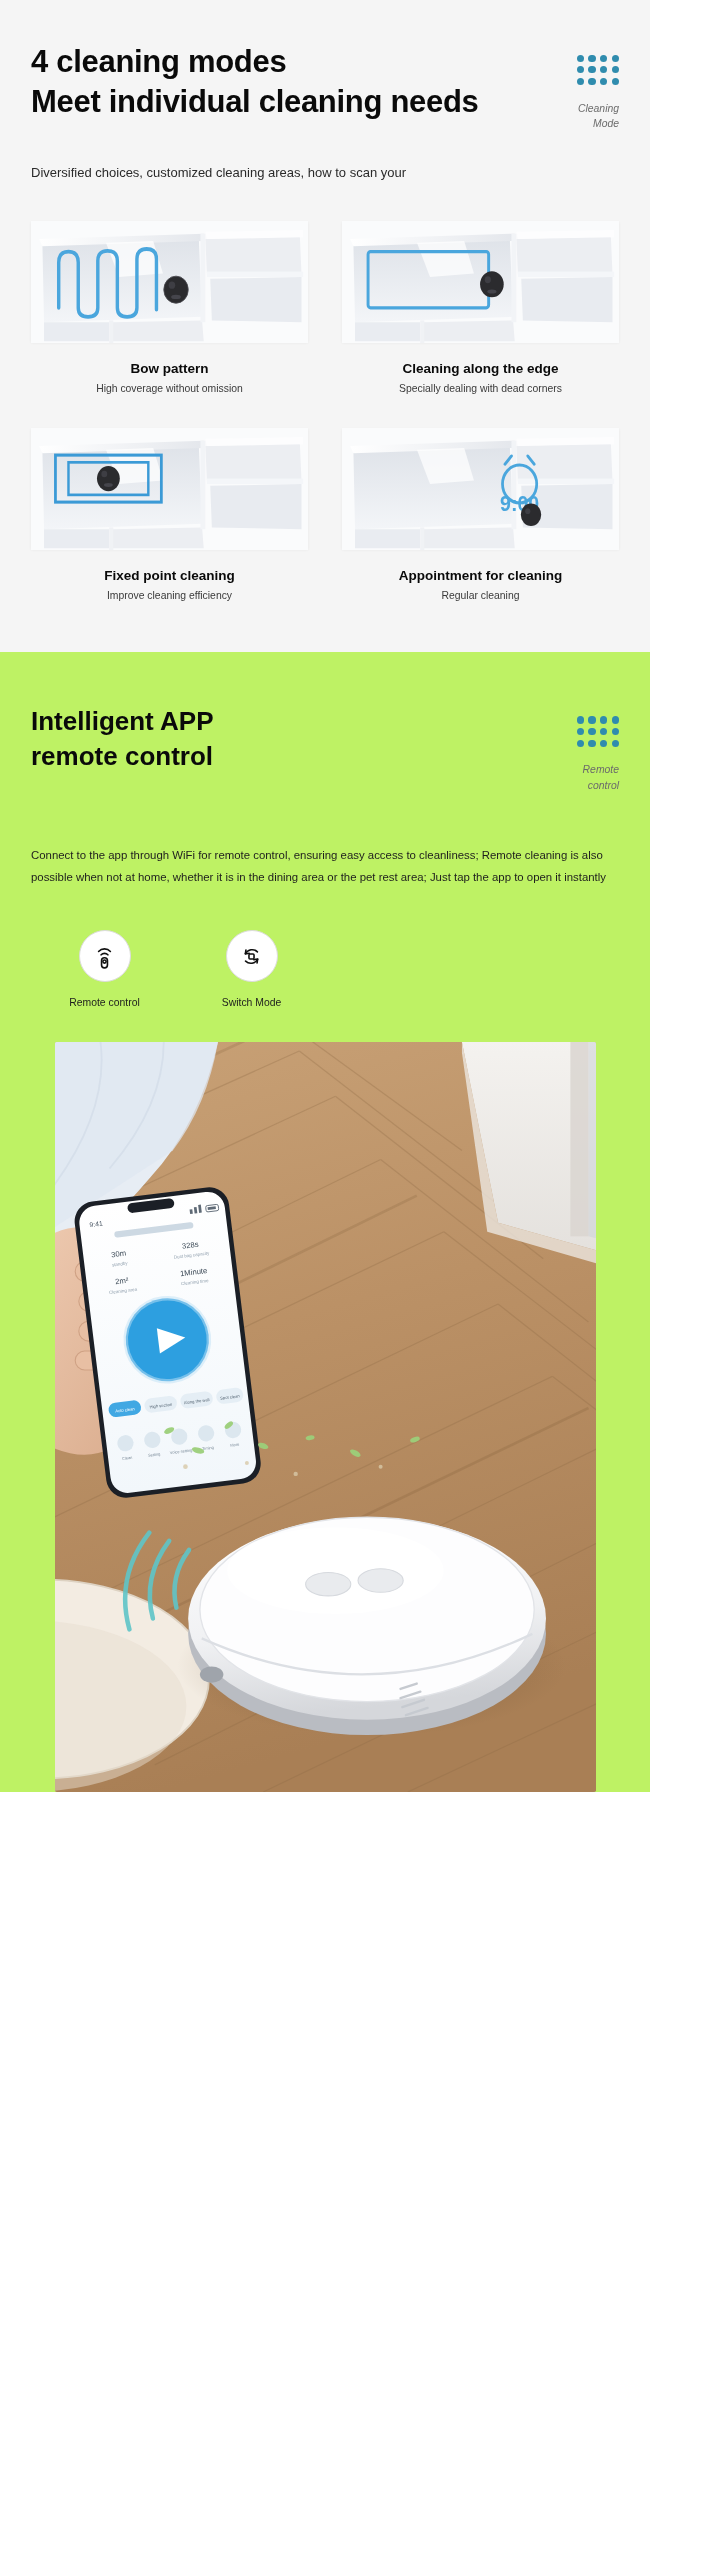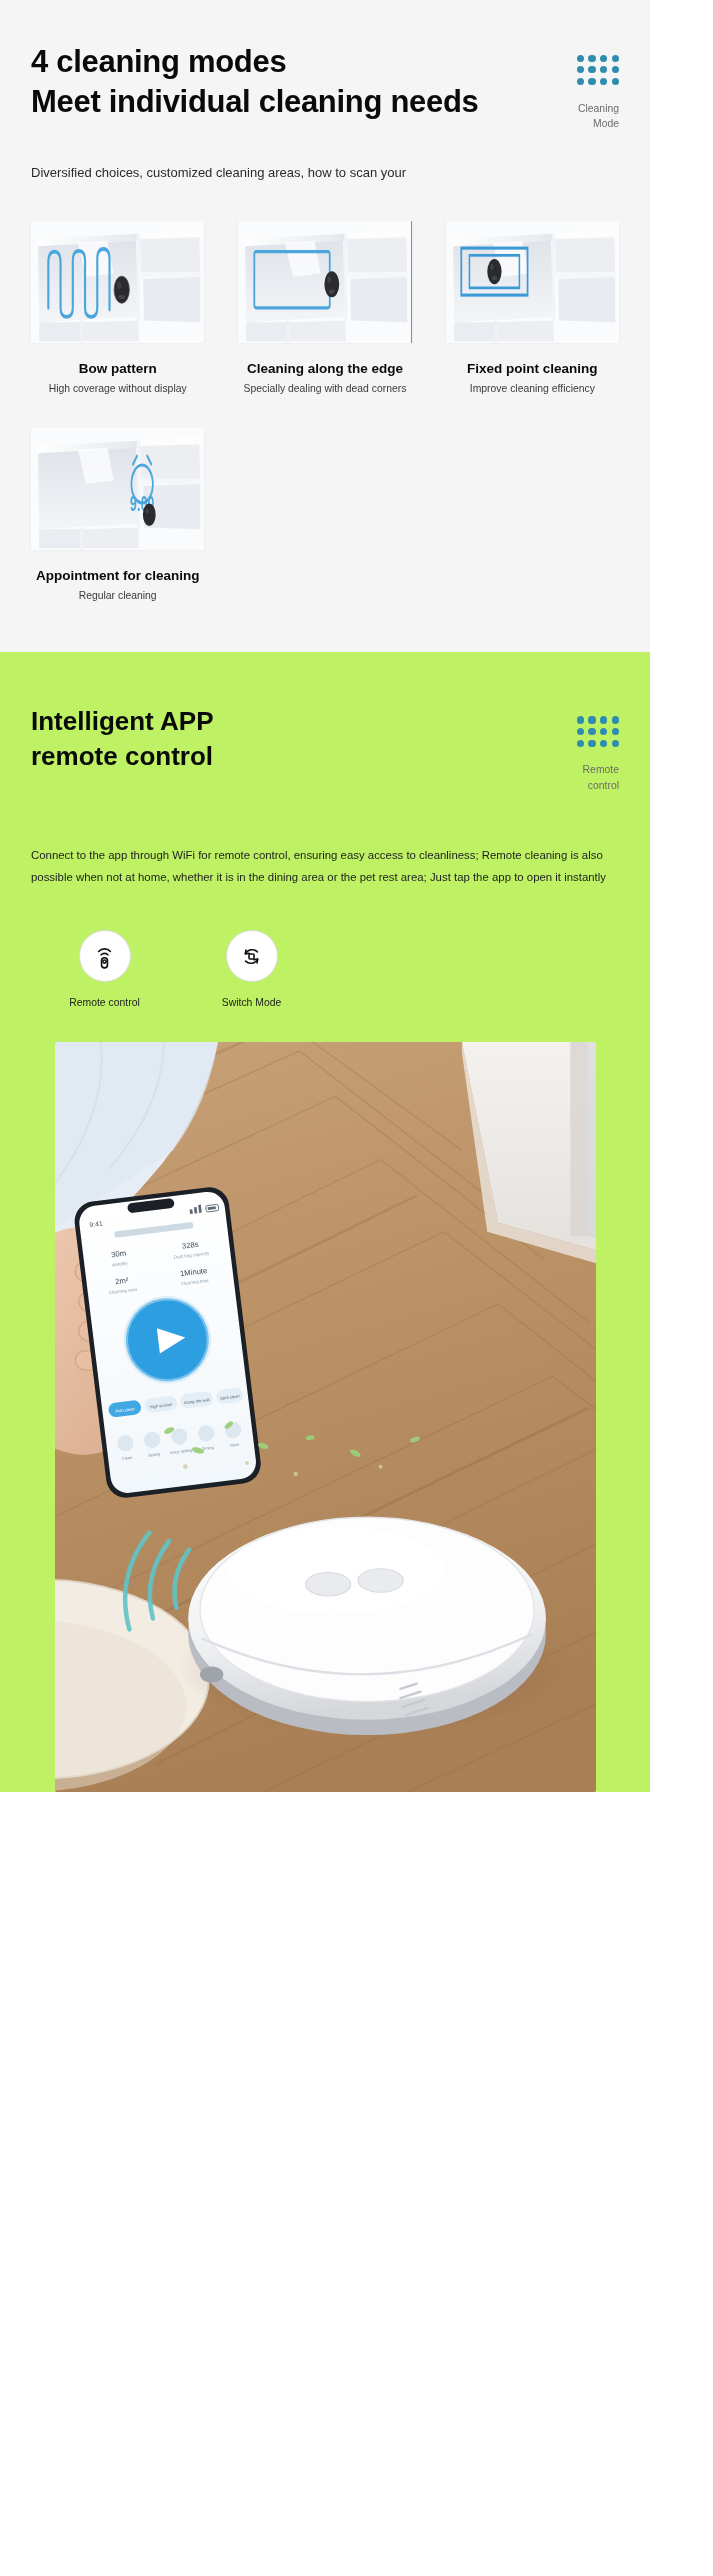--- a/index.html
+++ b/index.html
@@ -4,27 +4,27 @@
 <style>
   *{margin:0;padding:0;box-sizing:border-box;}
   html,body{width:714px;}
   body{font-family:"Liberation Sans","DejaVu Sans",sans-serif;background:#ffffff;color:#111;}
   .page{width:650px;position:relative;overflow:hidden;}
 
   
   .sec-modes{background:#f5f5f5;padding:42px 31px 51px 31px;}
   .head-row{display:flex;justify-content:space-between;align-items:flex-start;}
   .h1{font-size:31px;line-height:1.28;font-weight:bold;letter-spacing:-0.3px;color:#0a0a0a;max-width:470px;}
-  .badge{width:76px;display:flex;flex-direction:column;align-items:flex-end;padding-top:12.6px;}
+  .badge{width:76px;display:flex;flex-direction:column;align-items:flex-end;padding-top:12.6px;font-style:italic;}
   .dotgrid{display:grid;grid-template-columns:repeat(4,7.2px);grid-template-rows:repeat(3,7.2px);gap:4.5px;}
   .dotgrid i{display:block;width:7.2px;height:7.2px;border-radius:50%;background:#2f8cae;}
   .badge-label{margin-top:15.4px;font-size:10.4px;line-height:1.45;color:#6b6b6b;text-align:right;}
   .sec-sub{margin-top:32px;font-size:13px;color:#2a2a2a;line-height:1.6;}
 
-  .card-grid{margin-top:37px;display:grid;grid-template-columns:1fr 1fr 1fr;column-gap:24.4px;row-gap:33px;gap:34px;}
+  .card-grid{margin-top:37px;display:grid;grid-template-columns:1fr 1fr;column-gap:24.4px;row-gap:33px;gap:34px;}
   .card{display:flex;flex-direction:column;align-items:center;}
   .map{width:100%;height:122px;background:#15803d;position:relative;overflow:hidden;
        box-shadow:0 0.9px 2.7px rgba(0,0,0,.06);}
   .map svg{position:absolute;inset:0;width:100%;height:100%;display:block;}
   .card-title{margin-top:18px;font-size:13.5px;font-weight:bold;color:#0a0a0a;text-align:center;}
   .card-desc{margin-top:7.2px;font-size:10.4px;color:#3a3a3a;text-align:center;}
 
   
   .sec-app{background:#bef264;padding:52px 31px 0 31px;}
   .h1b{font-size:26px;line-height:1.34;font-weight:bold;color:#0a0a0a;max-width:425px;}
@@ -111,21 +111,21 @@
                      Q82 33 94 33 Q106 33 106 44 L106 96 Q106 106 118 106 Q130 106 130 96 L130 42
                      Q130 31 142 31 Q154 31 154 42 L154 98" fill="none" stroke="#4aa6dd" stroke-width="4.2" stroke-linecap="round"></path>
 
             <circle cx="178" cy="76" r="15" fill="#2b2b2e"></circle>
             <circle cx="178" cy="76" r="15" fill="none" stroke="#4a4a50" stroke-width="1"></circle>
             <circle cx="173" cy="71" r="4" fill="#3e3e44"></circle>
             <ellipse cx="178" cy="84" rx="6" ry="2.4" fill="#45454c"></ellipse>
           </svg>
         </div>
         <div class="card-title">Bow pattern</div>
-        <div class="card-desc">High coverage without display</div>
+        <div class="card-desc">High coverage without omission</div>
       </div>
 
       <div class="card">
         <div class="map">
           <svg viewBox="0 0 340 135" preserveAspectRatio="none">
             <rect x="0" y="0" width="340" height="135" fill="#fafbfc"></rect>
             <polygon points="14,26 206,20 210,106 16,112" fill="url(#fl1)"></polygon>
             <polygon points="214,20 330,17 332,58 216,60" fill="#eceef2"></polygon>
             <polygon points="220,64 332,62 332,112 222,110" fill="#e8ebf0"></polygon>
             <polygon points="16,112 96,112 96,133 16,133" fill="#e9ecf1"></polygon>

